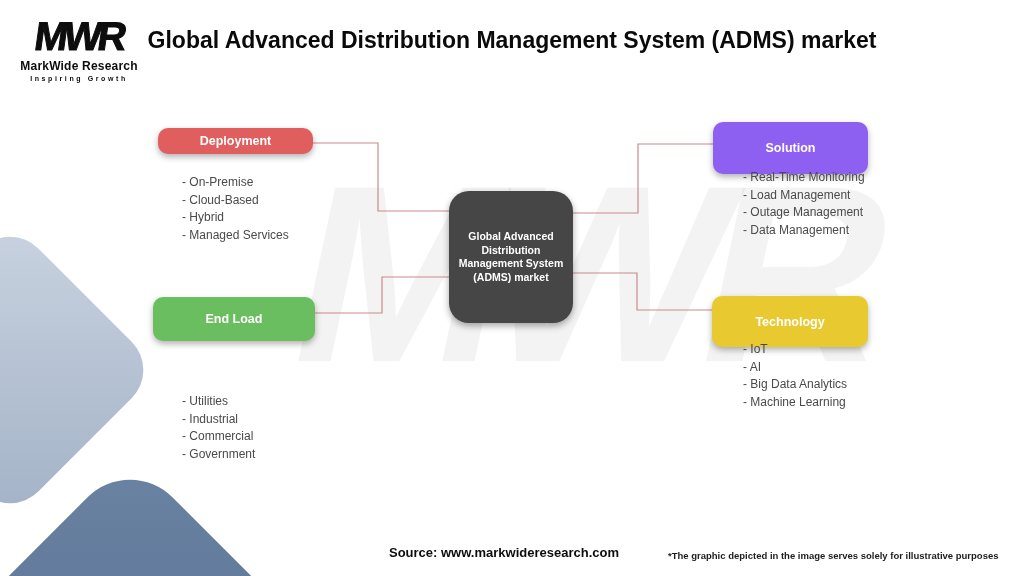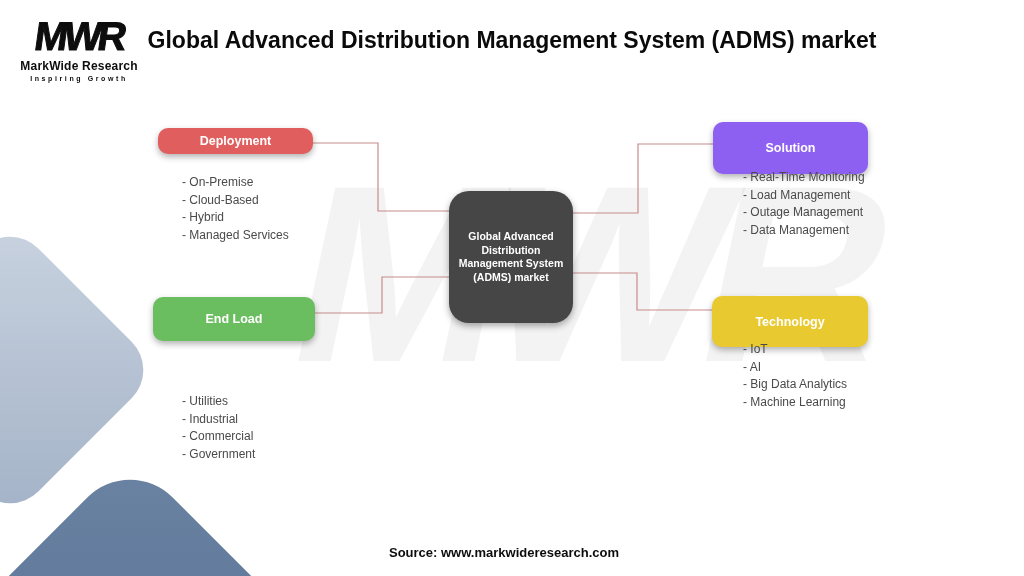--- a/index.html
+++ b/index.html
@@ -129,14 +129,15 @@
     <div>- AI</div>
     <div>- Big Data Analytics</div>
     <div>- Machine Learning</div>
   </div>
 
   <div class="center-node" style="background: rgb(70, 70, 70);">
     <span>Global Advanced Distribution Management System (ADMS) market</span>
   </div>
 
   <div class="footer-source">Source: www.markwideresearch.com</div>
+  <div class="footer-disclaimer">*The graphic depicted in the image serves solely for illustrative purposes</div>
 
 </div>
 
 </body></html>

